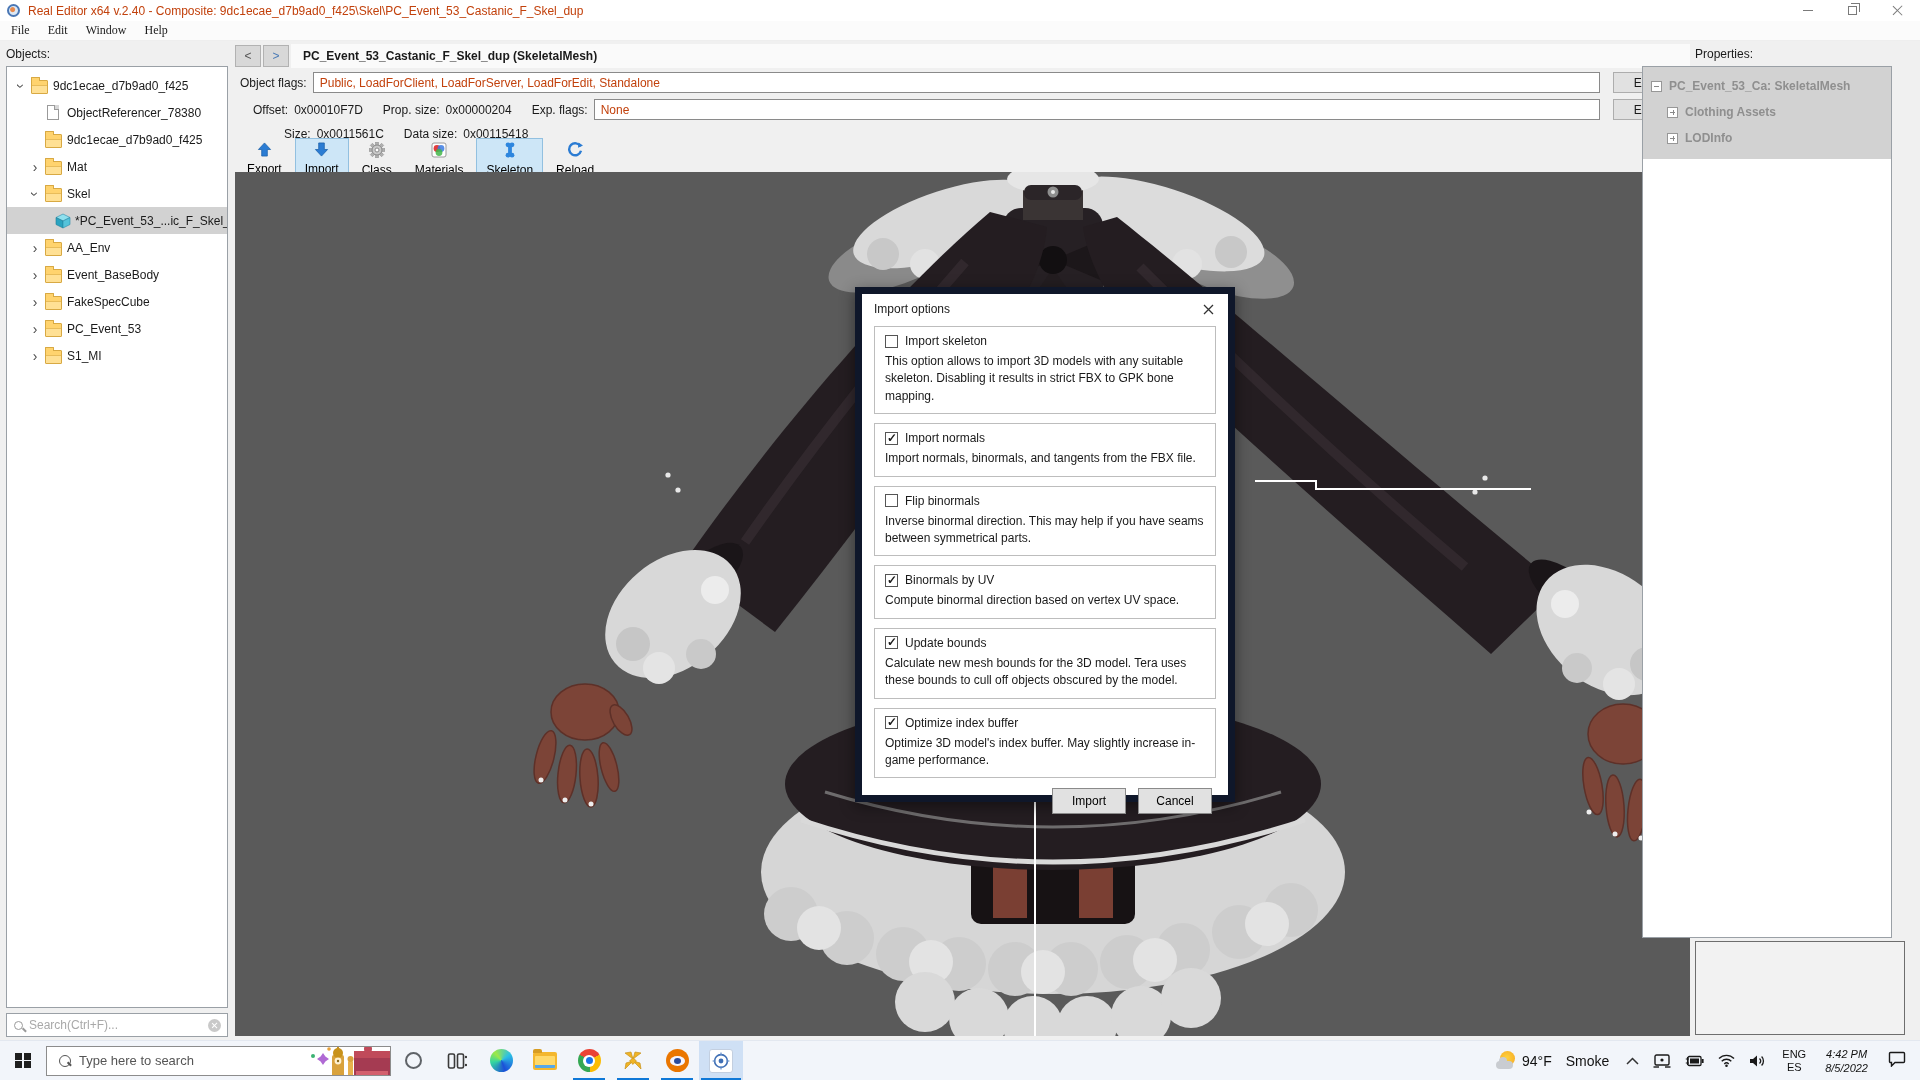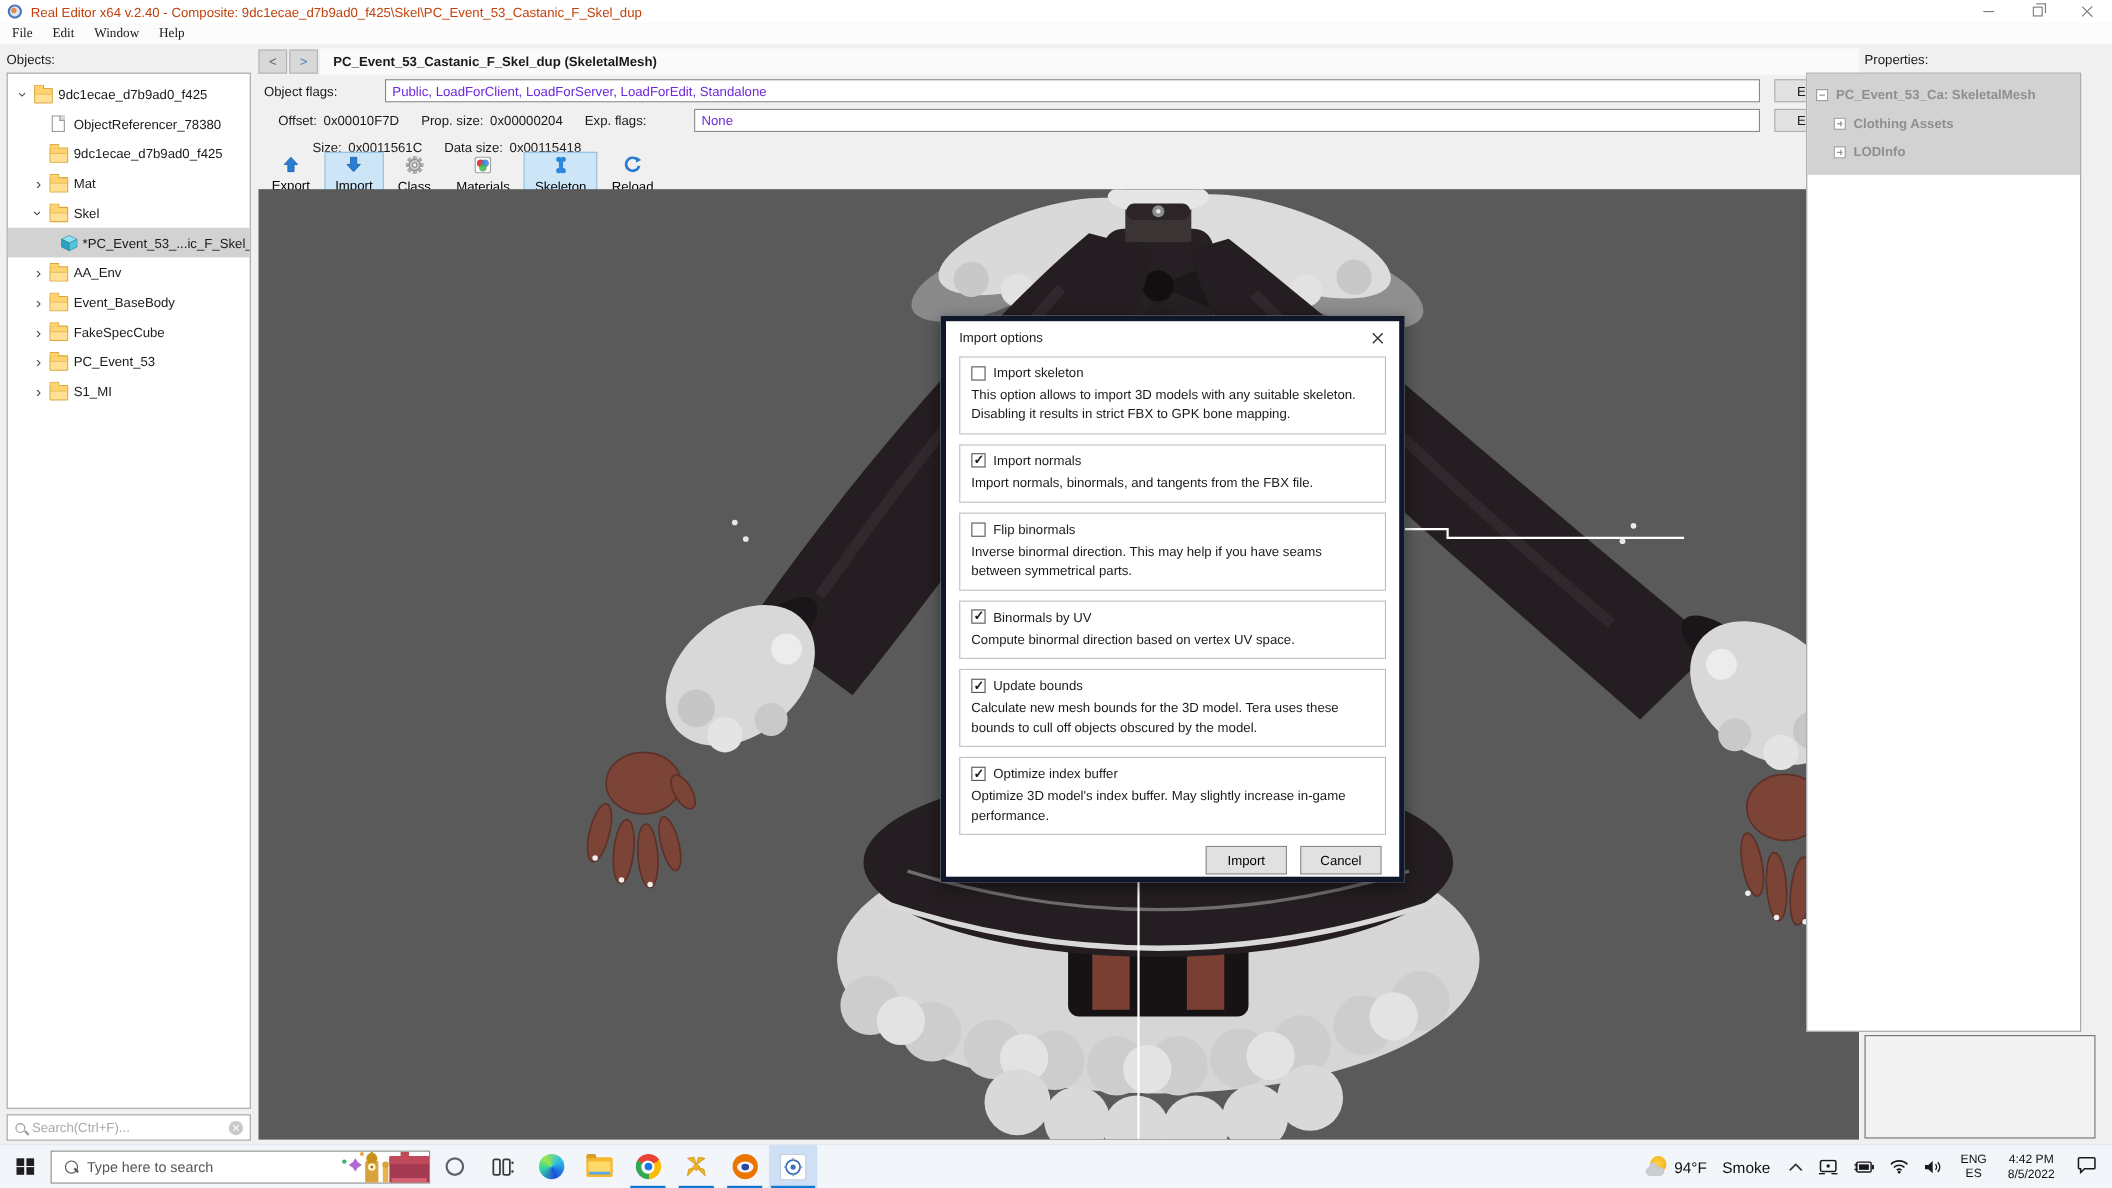--- a/index.html
+++ b/index.html
@@ -69,36 +69,36 @@
   .center { position:absolute; left:235px; top:0; width:1455px; height:1040px; }
   .tabstrip { position:absolute; left:0; top:44px; width:1455px; height:24px; display:flex; align-items:center; }
   .navbtn { width:26px; height:22px; background:#d8d8d8; border:1px solid #b2b2b2; margin-right:2px;
     display:flex; align-items:center; justify-content:center; color:#555; font-size:12px; }
   .navbtn.fwd { color:#4a7ab5; }
   .tab { flex:1; height:24px; background:#fafafa; display:flex; align-items:center;
     padding-left:12px; font-weight:bold; font-size:12px; }
   .frow { position:absolute; left:0; width:1455px; display:flex; align-items:center; padding-right:15px; }
   .frow .lab { margin-right:6px; white-space:nowrap; }
   .frow .val { margin-right:20px; white-space:nowrap; color:#1a1a1a; }
-  .tbox { flex:1; height:21px; border:1px solid #8a8a8a; background:#fff; color:#6d28d9;
-    font:12px "Liberation Sans",sans-serif; padding:0 6px; outline:none;margin-left:37px; }
+  .tbox { flex:1; height:21px; border:1px solid #8a8a8a; background:#fff; color:#c2410c;
+    font:12px "Liberation Sans",sans-serif; padding:0 6px; outline:none; }
   .editbtn { width:62px; height:21px; margin-left:13px; background:#e1e1e1; border:1px solid #adadad;
     font:12px "Liberation Sans",sans-serif; color:#1a1a1a; }
   .toolbar { position:absolute; left:2px; top:147px; height:24px; display:flex; align-items:center; }
   .tool { display:flex; align-items:center; gap:5px; padding:3px 9px; margin-right:3px;
     border:1px solid transparent; background:transparent; font:12px "Liberation Sans",sans-serif;flex-direction:column; }
   .tool.checked { background:#cde6f7; border-color:#92c0e0; }
   .tool svg { display:block; }
 
   
   .viewport { position:absolute; left:0; top:172px; width:1455px; height:864px; background:#5a5a5a; overflow:hidden; }
 
   
-  .dialog { position:absolute; left:855px; top:287px; width:422px; height:515px; background:#fff;
-    border:5px solid #0f172a; box-shadow:0 4px 14px rgba(0,0,0,.45); z-index:50; display:flex; flex-direction:column; }
+  .dialog { position:absolute; left:855px; top:287px; width:380px; height:515px; background:#fff;
+    border:7px solid #0f172a; box-shadow:0 4px 14px rgba(0,0,0,.45); z-index:50; display:flex; flex-direction:column; }
   .dlg-title { height:30px; display:flex; align-items:center; padding-left:12px; }
   .dlg-close { margin-left:auto; width:40px; height:30px; display:flex; align-items:center; justify-content:center; }
   .dlg-body { flex:1; padding:2px 12px 0 12px; display:flex; flex-direction:column; gap:9px; }
   .optbox { border:1px solid #bdbdbd; padding:7px 10px 8px 10px; }
   .opt-head { display:flex; align-items:center; gap:7px; }
   .checkbox { width:13px; height:13px; border:1px solid #555; background:#fff; position:relative; flex:0 0 13px; }
   .checkbox.checked::before { content:"\2713"; position:absolute; left:1px; top:-2px; font-size:12px;
     font-weight:bold; color:#1a1a1a; }
   .opt-desc { margin-top:5px; line-height:1.45; color:#1a1a1a; }
   .dlg-buttons { display:flex; justify-content:flex-end; gap:12px; padding:10px 16px 18px 0; }
@@ -158,21 +158,21 @@
   .sun-cloud { position:relative; width:24px; height:22px; }
   .sun-cloud .sun { position:absolute; left:4px; top:1px; width:15px; height:15px; border-radius:50%;
     background:radial-gradient(circle at 45% 45%, #ffd23e, #f5a623); }
   .sun-cloud .cloud { position:absolute; left:0px; top:11px; width:17px; height:8px; border-radius:6px;
     background:#c9ccd1; }
   .sun-cloud .cloud::before { content:""; position:absolute; left:3px; top:-4px; width:8px; height:8px;
     border-radius:50%; background:#c9ccd1; }
   .weather-text { font-size:14px; color:#111; display:flex; gap:14px; }
   .tray-ico { padding:0 7px; display:flex; align-items:center; }
   .lang { text-align:center; font-size:11px; line-height:13px; padding:0 9px; color:#111; }
-  .clock { text-align:center; font-size:11px; line-height:14px; padding:0 10px; color:#111; }
+  .clock { text-align:center; font-size:11px; line-height:14px; padding:0 10px; color:#111;font-style:italic; }
   .action-center { padding:0 14px 0 10px; }
 </style>
 </head>
 <body>
 
 <div id="screen">
 
   <div class="titlebar">
     <div class="app-logo"></div>
     <div class="title-text">Real Editor x64 v.2.40 - Composite: 9dc1ecae_d7b9ad0_f425\Skel\PC_Event_53_Castanic_F_Skel_dup</div>

